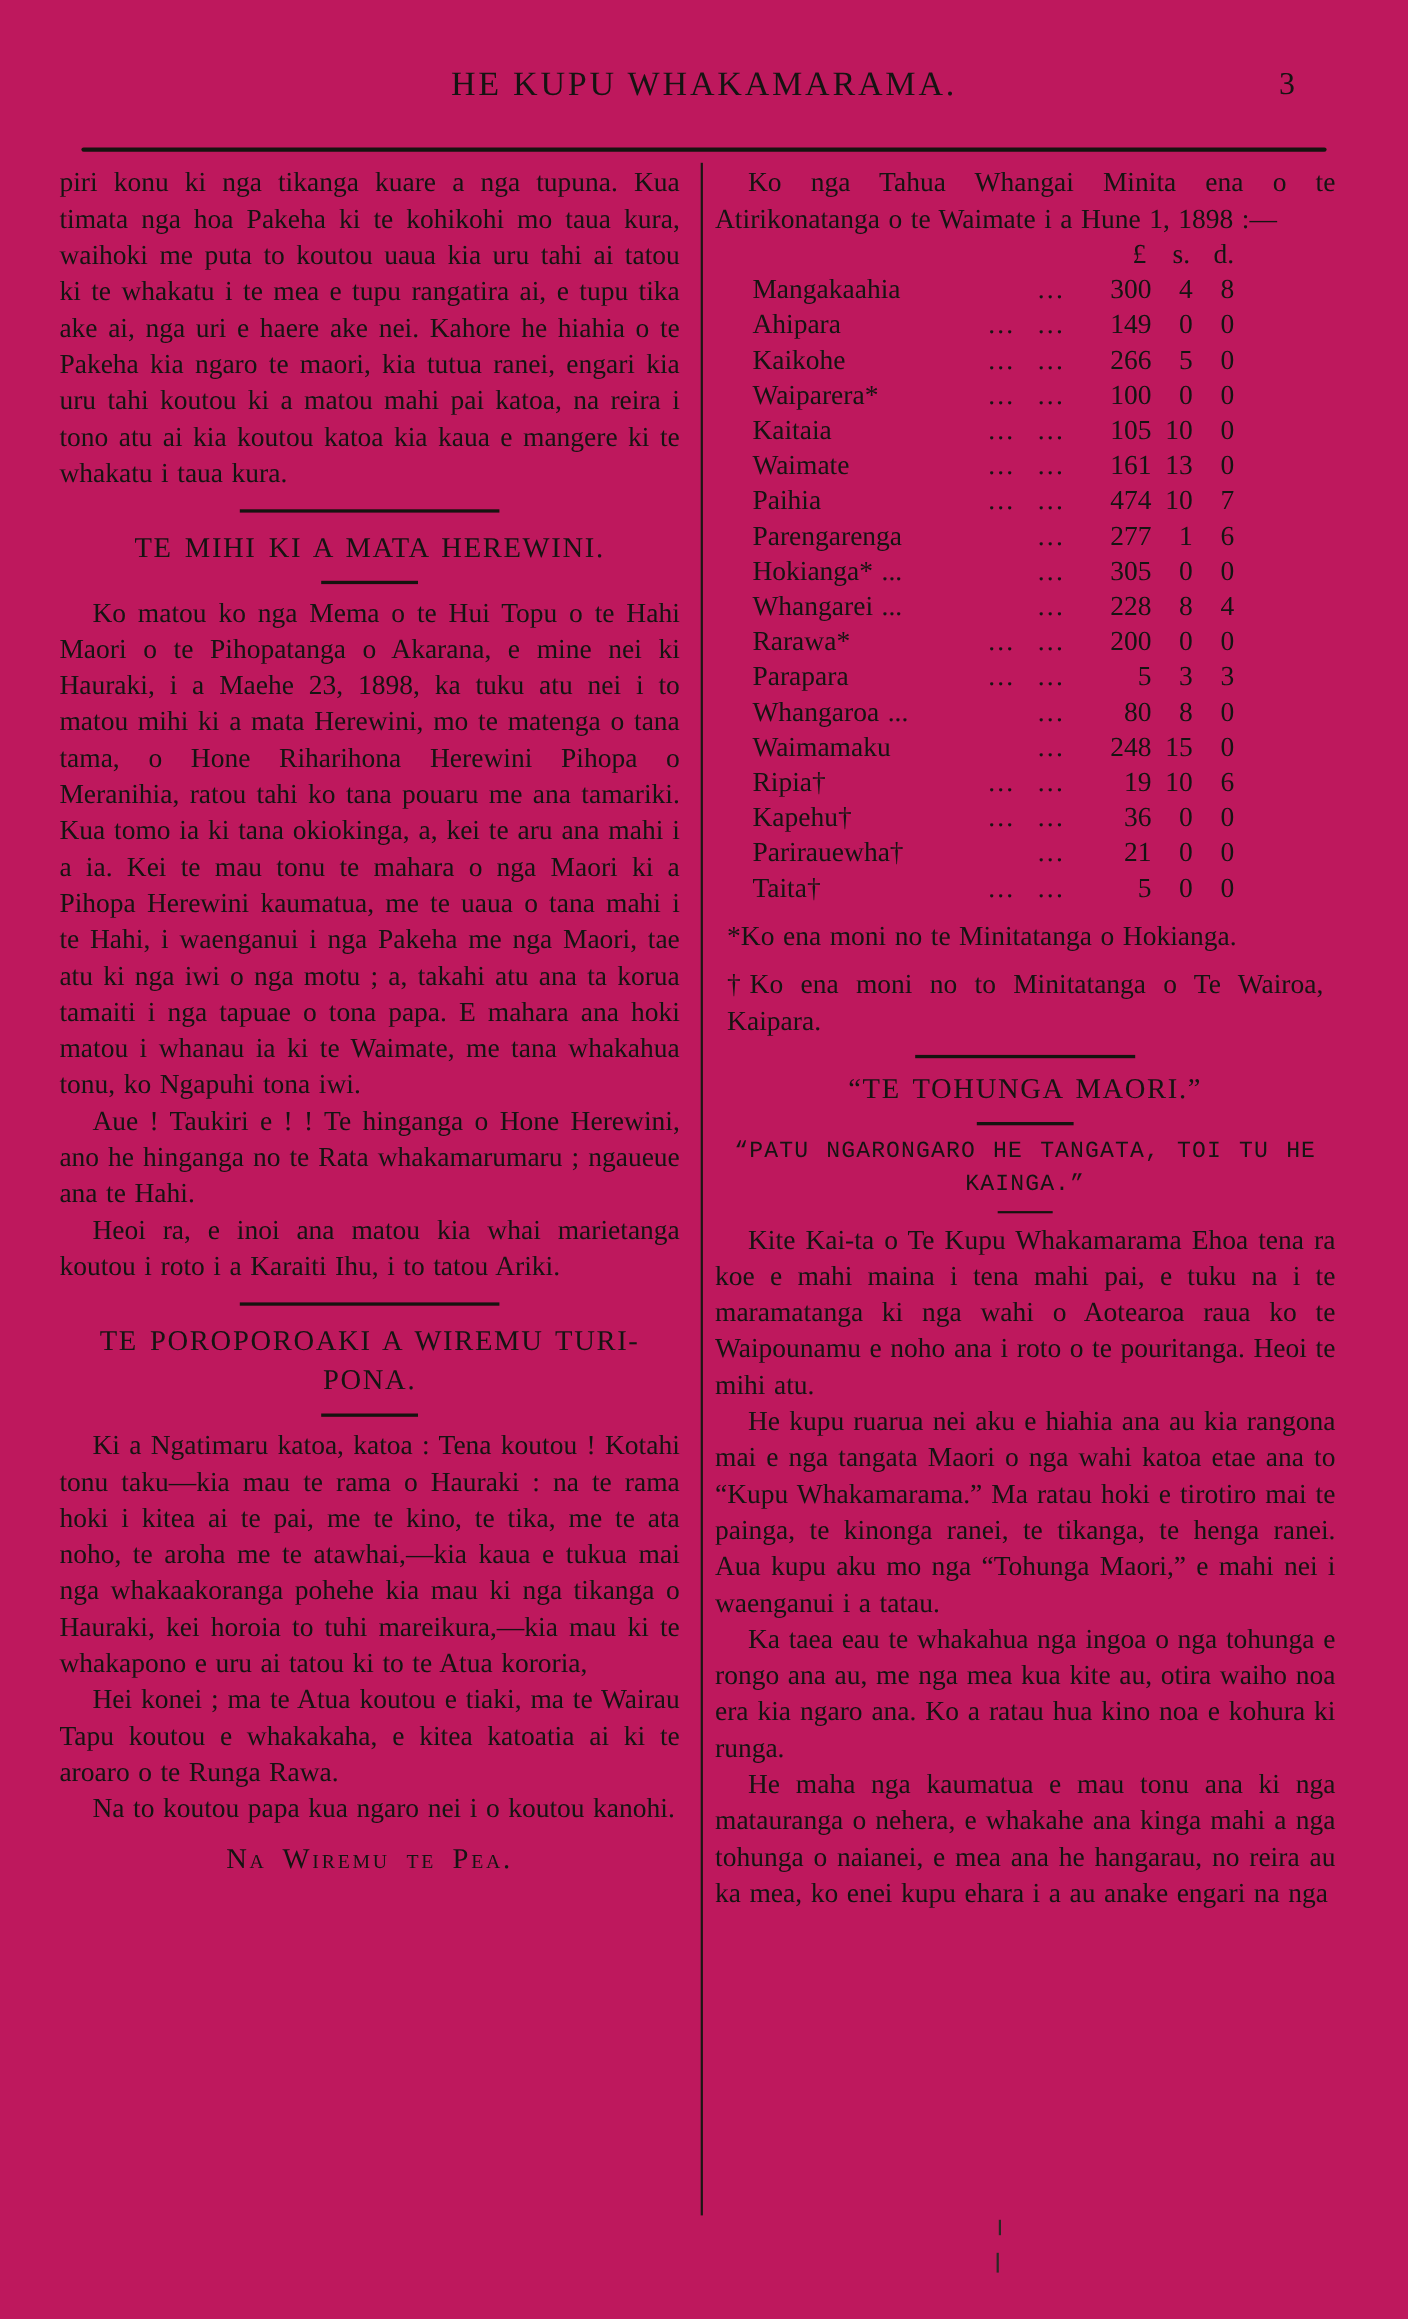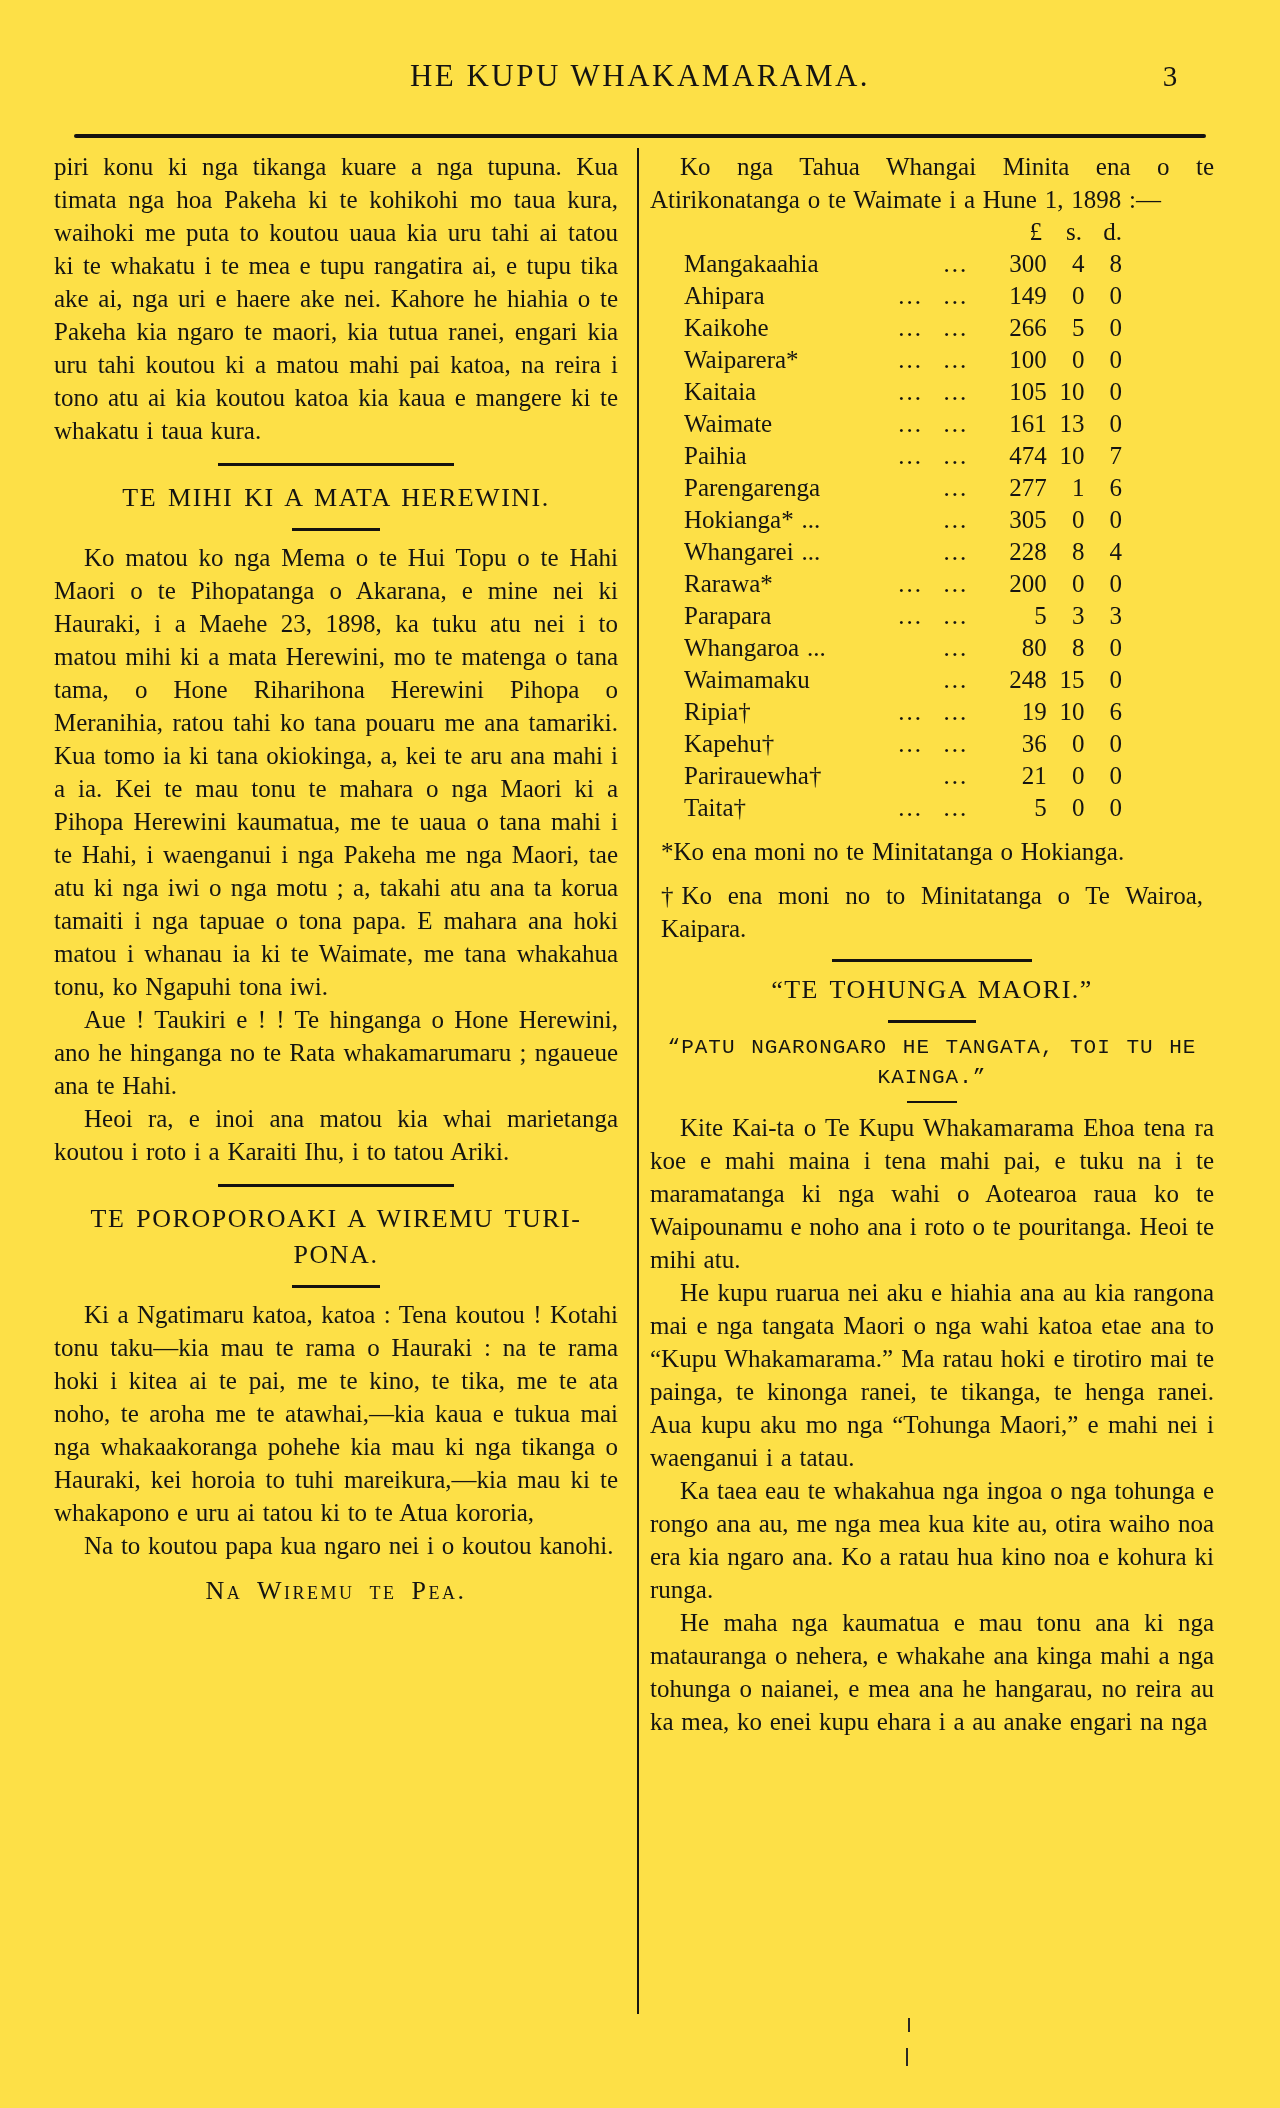--- a/index.html
+++ b/index.html
@@ -1,19 +1,19 @@
 <!DOCTYPE html>
 <html><head>
 <meta charset="utf-8">
 <style>
   html,body{margin:0;padding:0;background:#e8e6e0;}
   #page{
     position:relative;
     width:1280px;height:2108px;
-    background:#fde047;
+    background:#be185d;
     font-family:"Liberation Serif","DejaVu Serif",serif;
     color:#151412;
     overflow:hidden;
   }
   
   .masthead{
     position:absolute;top:58px;left:0;width:1280px;text-align:center;
     font-size:31px;letter-spacing:2.5px;white-space:nowrap;
   }
   .pageno{
@@ -85,20 +85,21 @@
     <p class="indent">Ko matou ko nga Mema o te Hui Topu o te Hahi Maori o te Pihopatanga o Akarana, e mine nei ki Hauraki, i a Maehe 23, 1898, ka tuku atu nei i to matou mihi ki a mata Herewini, mo te matenga o tana tama, o Hone Riharihona Herewini Pihopa o Meranihia, ratou tahi ko tana pouaru me ana tamariki. Kua tomo ia ki tana okiokinga, a, kei te aru ana mahi i a ia. Kei te mau tonu te mahara o nga Maori ki a Pihopa Herewini kaumatua, me te uaua o tana mahi i te Hahi, i waenganui i nga Pakeha me nga Maori, tae atu ki nga iwi o nga motu ; a, takahi atu ana ta korua tamaiti i nga tapuae o tona papa. E mahara ana hoki matou i whanau ia ki te Waimate, me tana whakahua tonu, ko Ngapuhi tona iwi.</p>
     <p class="indent">Aue !  Taukiri e ! !  Te hinganga o Hone Herewini, ano he hinganga no te Rata whakamarumaru ; ngaueue ana te Hahi.</p>
     <p class="indent">Heoi ra, e inoi ana matou kia whai marietanga koutou i roto i a Karaiti Ihu, i to tatou Ariki.</p>
 
     <div class="rule-wide"></div>
 
     <h2 class="sec">TE POROPOROAKI A WIREMU TURI-PONA.</h2>
     <div class="rule-short"></div>
 
     <p class="indent">Ki a Ngatimaru katoa, katoa :  Tena koutou !  Kotahi tonu taku—kia mau te rama o Hauraki : na te rama hoki i kitea ai te pai, me te kino, te tika, me te ata noho, te aroha me te atawhai,—kia kaua e tukua mai nga whakaakoranga pohehe kia mau ki nga tikanga o Hauraki, kei horoia to tuhi mareikura,—kia mau ki te whakapono e uru ai tatou ki to te Atua kororia,</p>
+    <p class="indent">Hei konei ; ma te Atua koutou e tiaki, ma te Wairau Tapu koutou e whakakaha, e kitea katoatia ai ki te aroaro o te Runga Rawa.</p>
     <p class="indent">Na to koutou papa kua ngaro nei i o koutou kanohi.</p>
 
     <div class="signature">Na Wiremu te Pea.</div>
   </div>
 
   <div class="col" id="col-right">
     <p class="indent">Ko nga Tahua Whangai Minita ena o te Atirikonatanga o te Waimate i a Hune 1, 1898 :—</p>
 
     <div>
       <div class="t-head">

